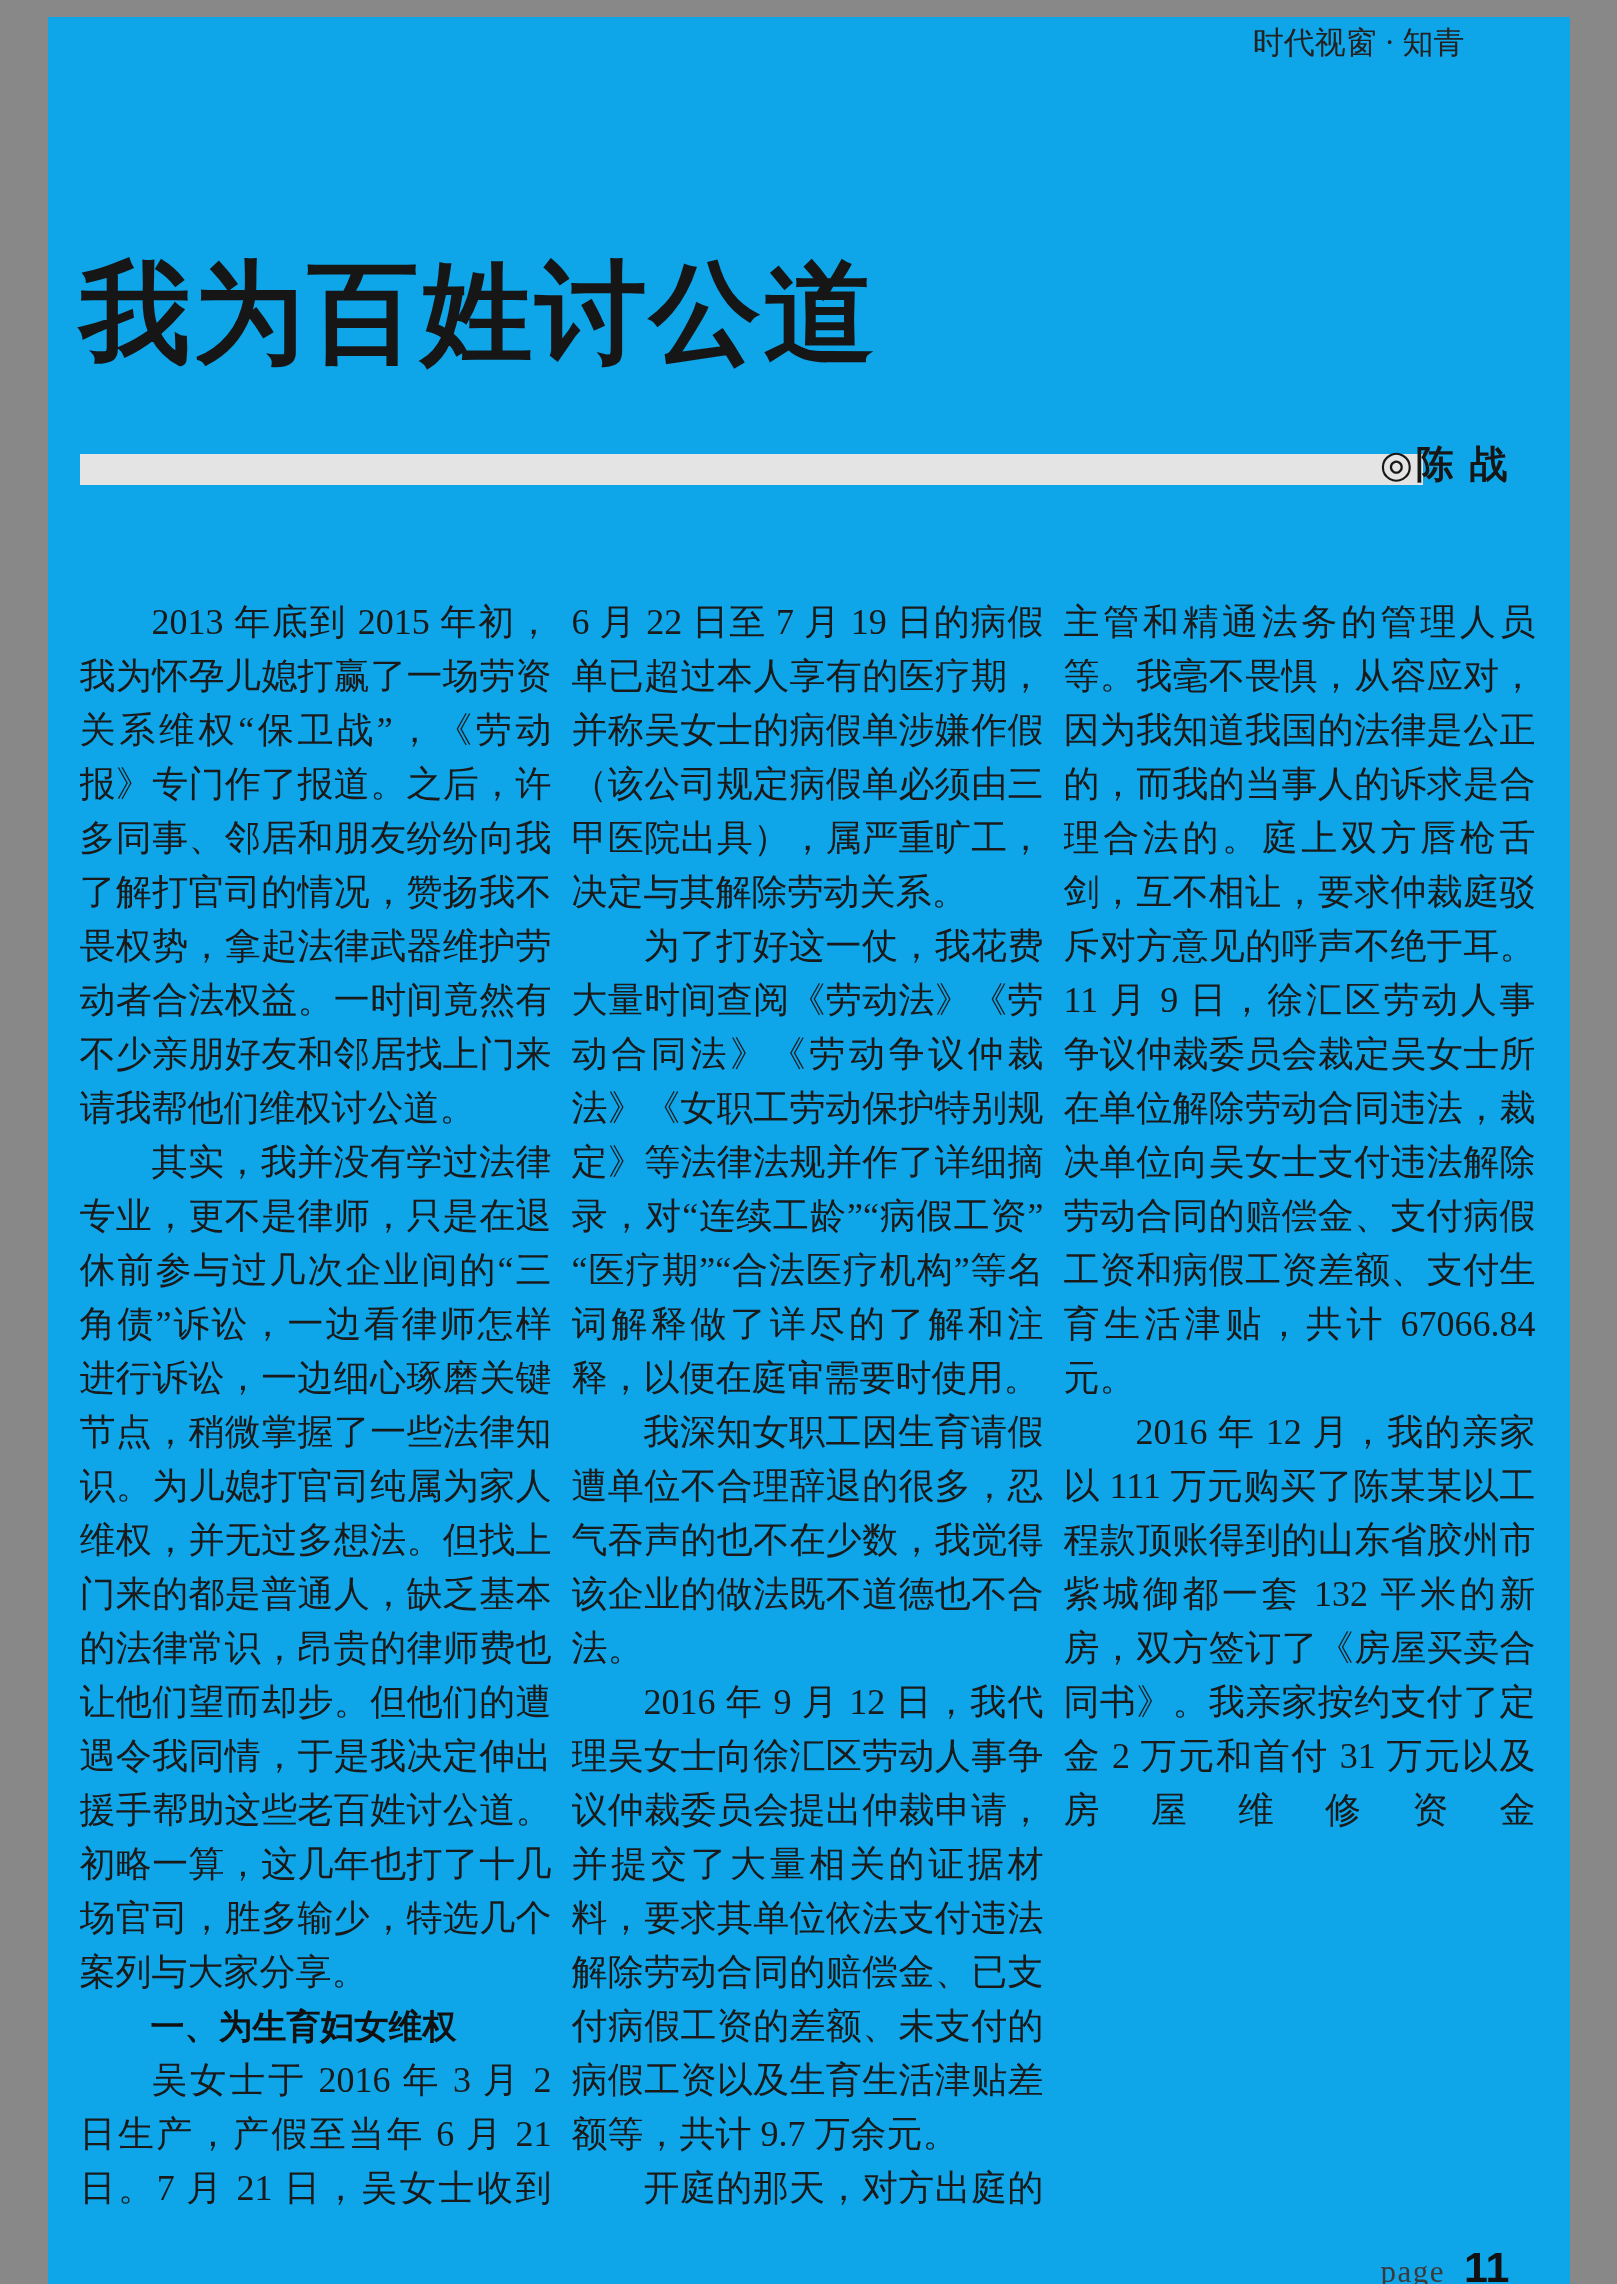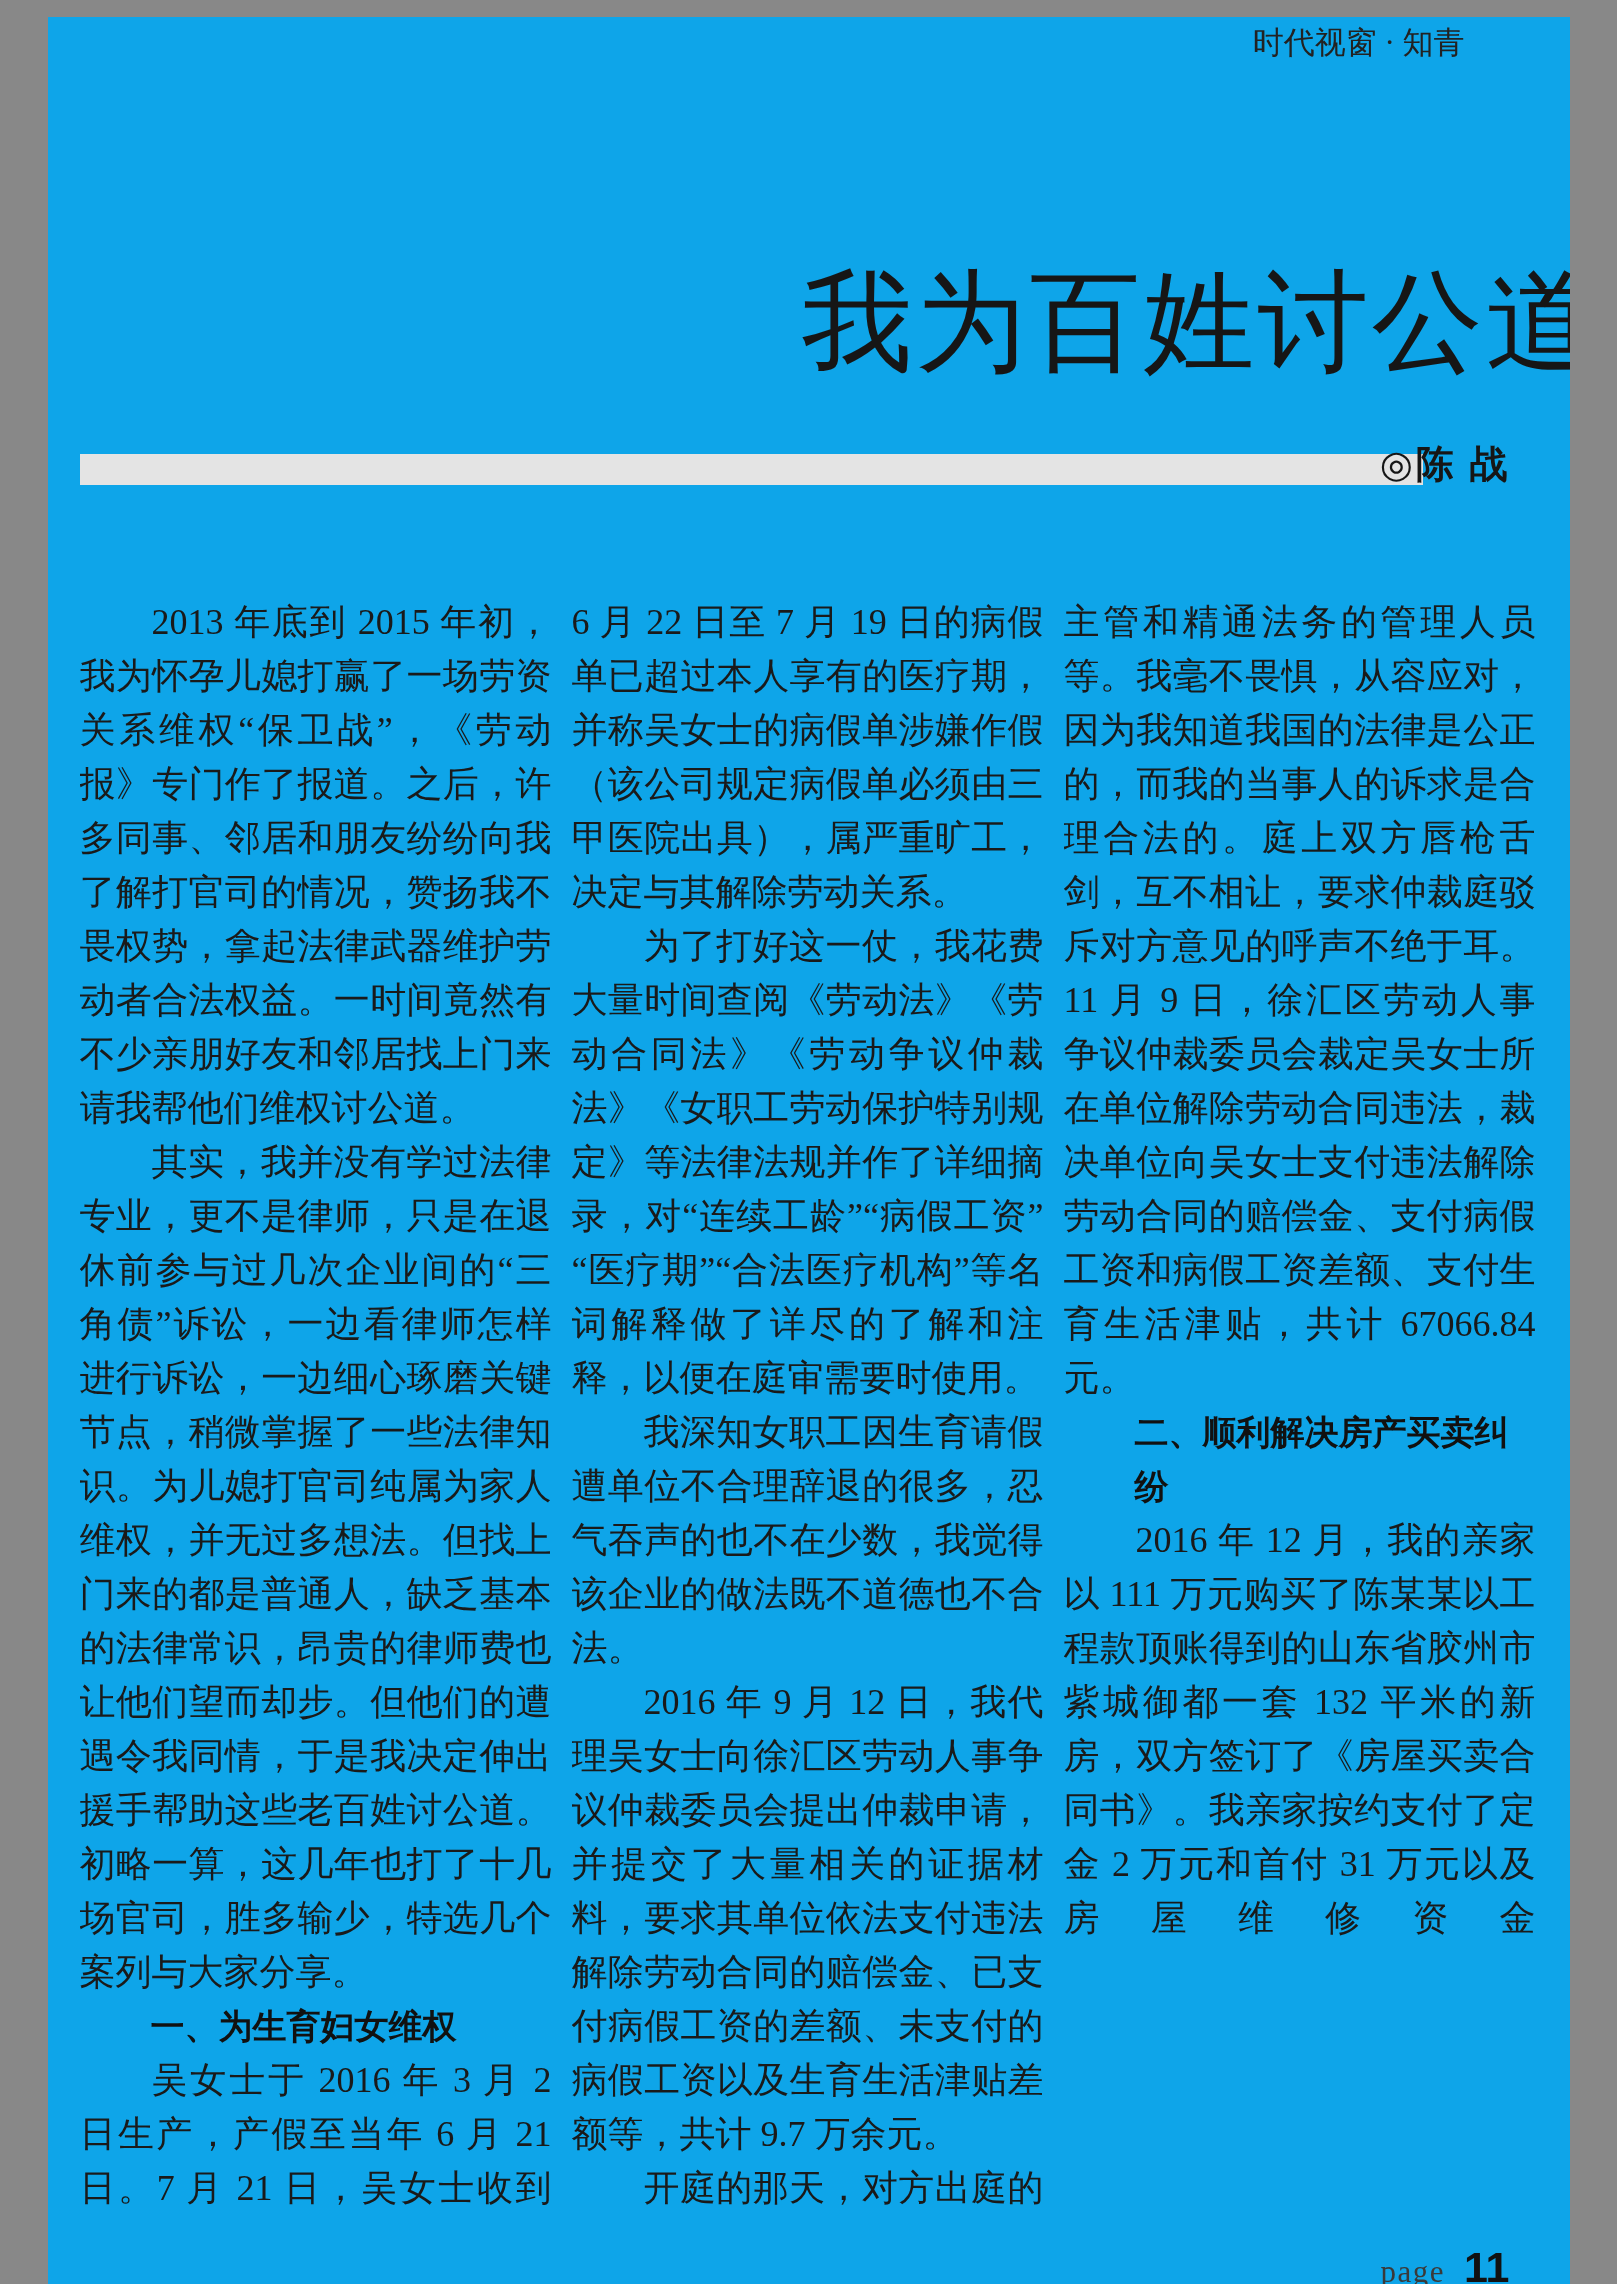--- a/index.html
+++ b/index.html
@@ -17,27 +17,27 @@
     position: absolute;
     top: 7.4px;
     right: 105px;
     font-size: 31px;
     line-height: 1.25;
     color: #222222;
     white-space: nowrap;
   }
   .article-title {
     position: absolute;
-    top: 245px;
+    top: 236px;
     left: 32px;
     width: 1520px;
-    text-align: right;
+    text-align: left;
     font-size: 111px;
     line-height: 1.1;
-    font-weight: normal;
+    font-weight: bold;
     letter-spacing: 3px;
     color: #161616;
     margin: 0;
   }
   .byline-bar {
     position: absolute;
     top: 437px;
     left: 32px;
     width: 1343px;
     height: 31px;
@@ -132,21 +132,20 @@
       </div>
     <div class="col">
         <p class="para no-indent">6 月 22 日至 7 月 19 日的病假单已超过本人享有的医疗期，并称吴女士的病假单涉嫌作假（该公司规定病假单必须由三甲医院出具），属严重旷工，决定与其解除劳动关系。</p>
         <p class="para indent">为了打好这一仗，我花费大量时间查阅《劳动法》《劳动合同法》《劳动争议仲裁法》《女职工劳动保护特别规定》等法律法规并作了详细摘录，对“连续工龄”“病假工资”“医疗期”“合法医疗机构”等名词解释做了详尽的了解和注释，以便在庭审需要时使用。</p>
         <p class="para indent">我深知女职工因生育请假遭单位不合理辞退的很多，忍气吞声的也不在少数，我觉得该企业的做法既不道德也不合法。</p>
         <p class="para indent">2016 年 9 月 12 日，我代理吴女士向徐汇区劳动人事争议仲裁委员会提出仲裁申请，并提交了大量相关的证据材料，要求其单位依法支付违法解除劳动合同的赔偿金、已支付病假工资的差额、未支付的病假工资以及生育生活津贴差额等，共计 9.7 万余元。</p>
         <p class="para indent flow">开庭的那天，对方出庭的不仅有律师，还有单位的人事</p>
       </div>
     <div class="col">
         <p class="para no-indent">主管和精通法务的管理人员等。我毫不畏惧，从容应对，因为我知道我国的法律是公正的，而我的当事人的诉求是合理合法的。庭上双方唇枪舌剑，互不相让，要求仲裁庭驳斥对方意见的呼声不绝于耳。11 月 9 日，徐汇区劳动人事争议仲裁委员会裁定吴女士所在单位解除劳动合同违法，裁决单位向吴女士支付违法解除劳动合同的赔偿金、支付病假工资和病假工资差额、支付生育生活津贴，共计 67066.84 元。</p>
-        <h3 class="heading">二、顺利解决房产买卖纠纷</h3>
         <p class="para indent flow">2016 年 12 月，我的亲家以 111 万元购买了陈某某以工程款顶账得到的山东省胶州市紫城御都一套 132 平米的新房，双方签订了《房屋买卖合同书》。我亲家按约支付了定金 2 万元和首付 31 万元以及房屋维修资金</p>
       </div>
   </div>
 
   <div class="page-footer">
     <span class="footer-label">page</span><span class="footer-number">11</span>
   </div>
 
 </div>
 

